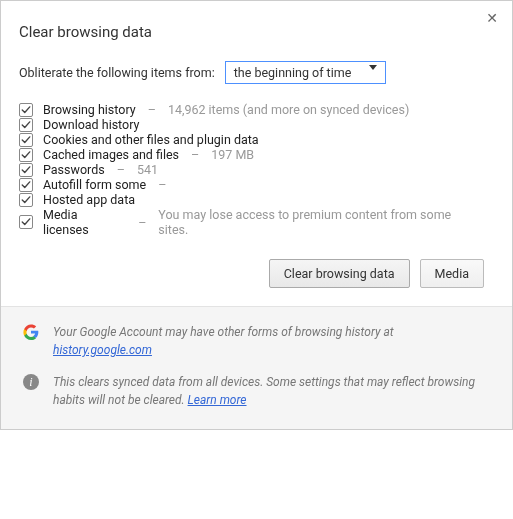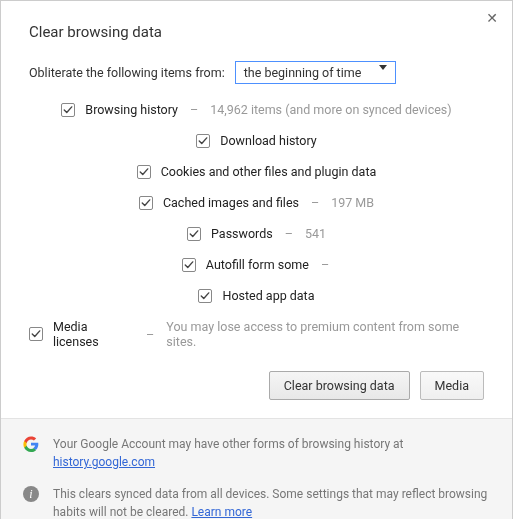--- a/index.html
+++ b/index.html
@@ -24,21 +24,21 @@
     right: 12px;
     width: 16px;
     height: 16px;
     cursor: pointer;
     color: #666;
     font-size: 14px;
     line-height: 14px;
     text-align: center;
   }
   .content {
-    padding: 22px 28px 18px 28px;
+    padding: 22px 28px 18px 18px;
   }
   .title {
     font-size: 15px;
     color: #333;
     margin-bottom: 20px;
   }
   .row-select {
     display: flex;
     align-items: center;
     gap: 10px;
@@ -54,21 +54,21 @@
     gap: 18px;
     cursor: pointer;
     font-size: 12.5px;
   }
   .select .arrow {
     width: 0; height: 0;
     border-left: 4px solid transparent;
     border-right: 4px solid transparent;
     border-top: 5px solid #333;
   }
-  .items { display: flex; flex-direction: column; gap: 16px; margin-bottom: 22px; align-items: center; }
+  .items { display: flex; flex-direction: column; gap: 0; margin-bottom: 22px; }
   .item { display: flex; align-items: center; gap: 10px; font-size: 12.5px; }
   .cb {
     width: 14px; height: 14px;
     border: 1px solid #888;
     border-radius: 2px;
     background: #fff;
     display: inline-flex;
     align-items: center;
     justify-content: center;
     cursor: pointer;
@@ -114,21 +114,21 @@
   .g-icon {
     width: 16px; height: 16px; flex-shrink: 0; margin-top: 1px;
   }
   .info-icon {
     width: 16px; height: 16px; flex-shrink: 0;
     border-radius: 50%; background: #888; color: #fff;
     display: flex; align-items: center; justify-content: center;
     font-style: italic; font-family: Georgia, serif; font-size: 12px;
     margin-top: 1px;
   }
-  .foot-text { flex: 1; line-height: 1.5; }
+  .foot-text { flex: 1; line-height: 1.5; font-style: italic; }
   .link { color: #3367d6; text-decoration: underline; cursor: pointer; }
 </style>
 </head>
 <body>
 
 <div class="dialog">
 
   <div class="close-btn">✕</div>
 
   <div class="content">

